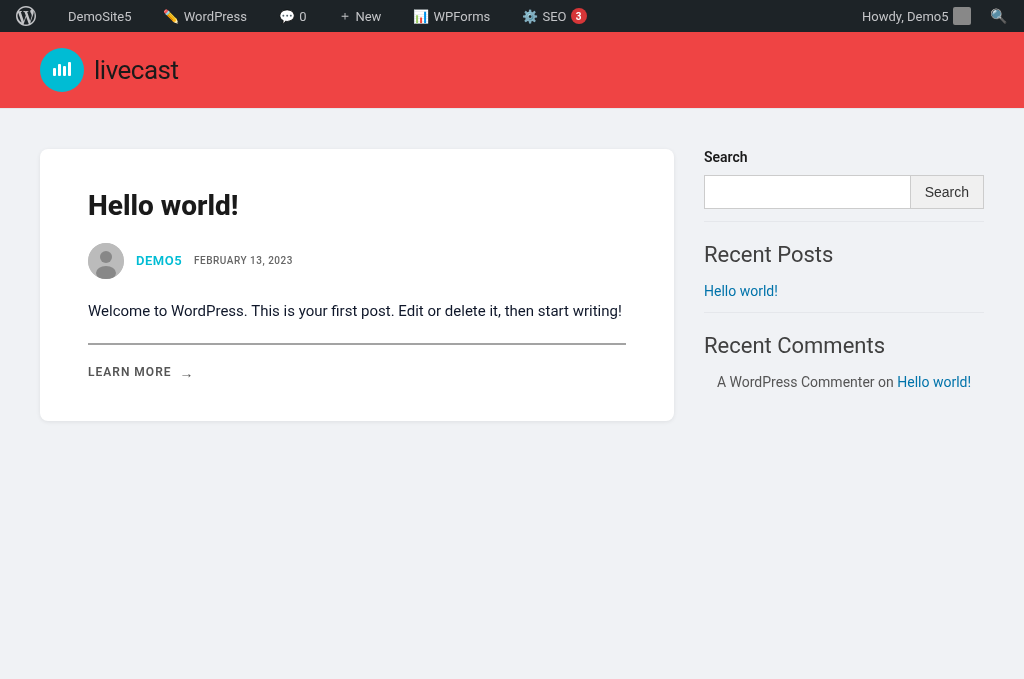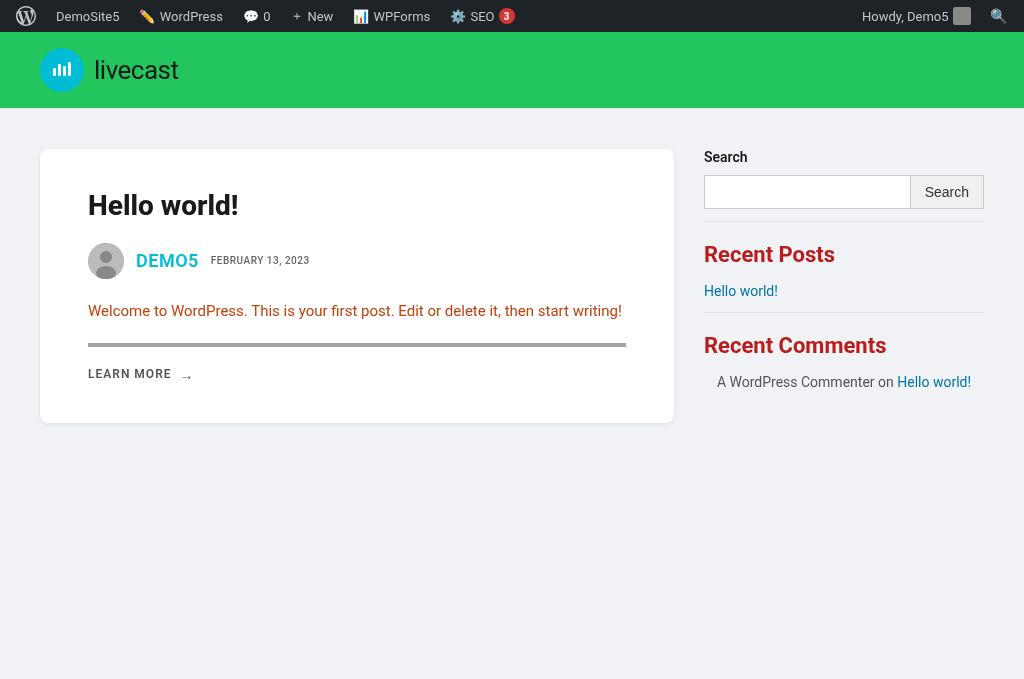--- a/index.html
+++ b/index.html
@@ -7,21 +7,21 @@
 
     
     #admin-bar {
       background: #1d2327;
       color: #c3c4c7;
       height: 32px;
       display: flex;
       align-items: center;
       padding: 0 8px;
       font-size: 13px;
-      gap: 4px;
+      gap: 16px;
       position: fixed;
       top: 0;
       left: 0;
       right: 0;
       z-index: 1000;
     }
     .admin-bar-item {
       display: flex;
       align-items: center;
       gap: 4px;
@@ -55,21 +55,21 @@
 
     
     .page-wrapper {
       margin-top: 32px;
       min-height: calc(100vh - 32px);
       background: #f0f2f5;
     }
 
     
     .site-header {
-      background: #22c55e;
+      background: #ef4444;
       padding: 16px 40px;
       border-bottom: 1px solid #e5e7eb;
     }
     .site-logo {
       display: flex;
       align-items: center;
       gap: 10px;
     }
     .logo-icon {
       width: 44px; height: 44px;
@@ -122,39 +122,39 @@
       width: 36px; height: 36px;
       border-radius: 50%;
       background: #bbb;
       display: flex;
       align-items: center;
       justify-content: center;
       overflow: hidden;
     }
     .avatar svg { width: 36px; height: 36px; }
     .post-author {
-      font-size: 18px;
+      font-size: 13px;
       font-weight: 600;
       color: #00bcd4;
       text-transform: uppercase;
       letter-spacing: 0.5px;
     }
     .post-date {
       font-size: 10px;
       color: #666;
       text-transform: uppercase;
       letter-spacing: 0.5px;
       font-weight: 500;
     }
     .post-excerpt {
       font-size: 15px;
-      color: #c2410c;
+      color: #0f172a;
       line-height: 1.6;
       padding-bottom: 20px;
-      border-bottom: 4px solid #a3a3a3;
+      border-bottom: 2px solid #a3a3a3;
       margin-bottom: 20px;
     }
     .learn-more {
       display: flex;
       align-items: flex-start;
       gap: 8px;
       font-size: 12px;
       font-weight: 600;
       color: #555;
       text-transform: uppercase;
@@ -170,22 +170,22 @@
     }
     .sidebar-section {
       margin-bottom: 12px;
     }
     .sidebar-section + .sidebar-section {
       padding-top: 20px;
       border-top: 1px solid #e5e7eb;
     }
     .sidebar-title {
       font-size: 22px;
-      font-weight: 700;
-      color: #b91c1c;
+      font-weight: 400;
+      color: #404040;
       margin-bottom: 14px;
     }
 
     
     .search-widget-title {
       font-size: 14px;
       font-weight: 600;
       color: #1a1a1a;
       margin-bottom: 10px;
     }

